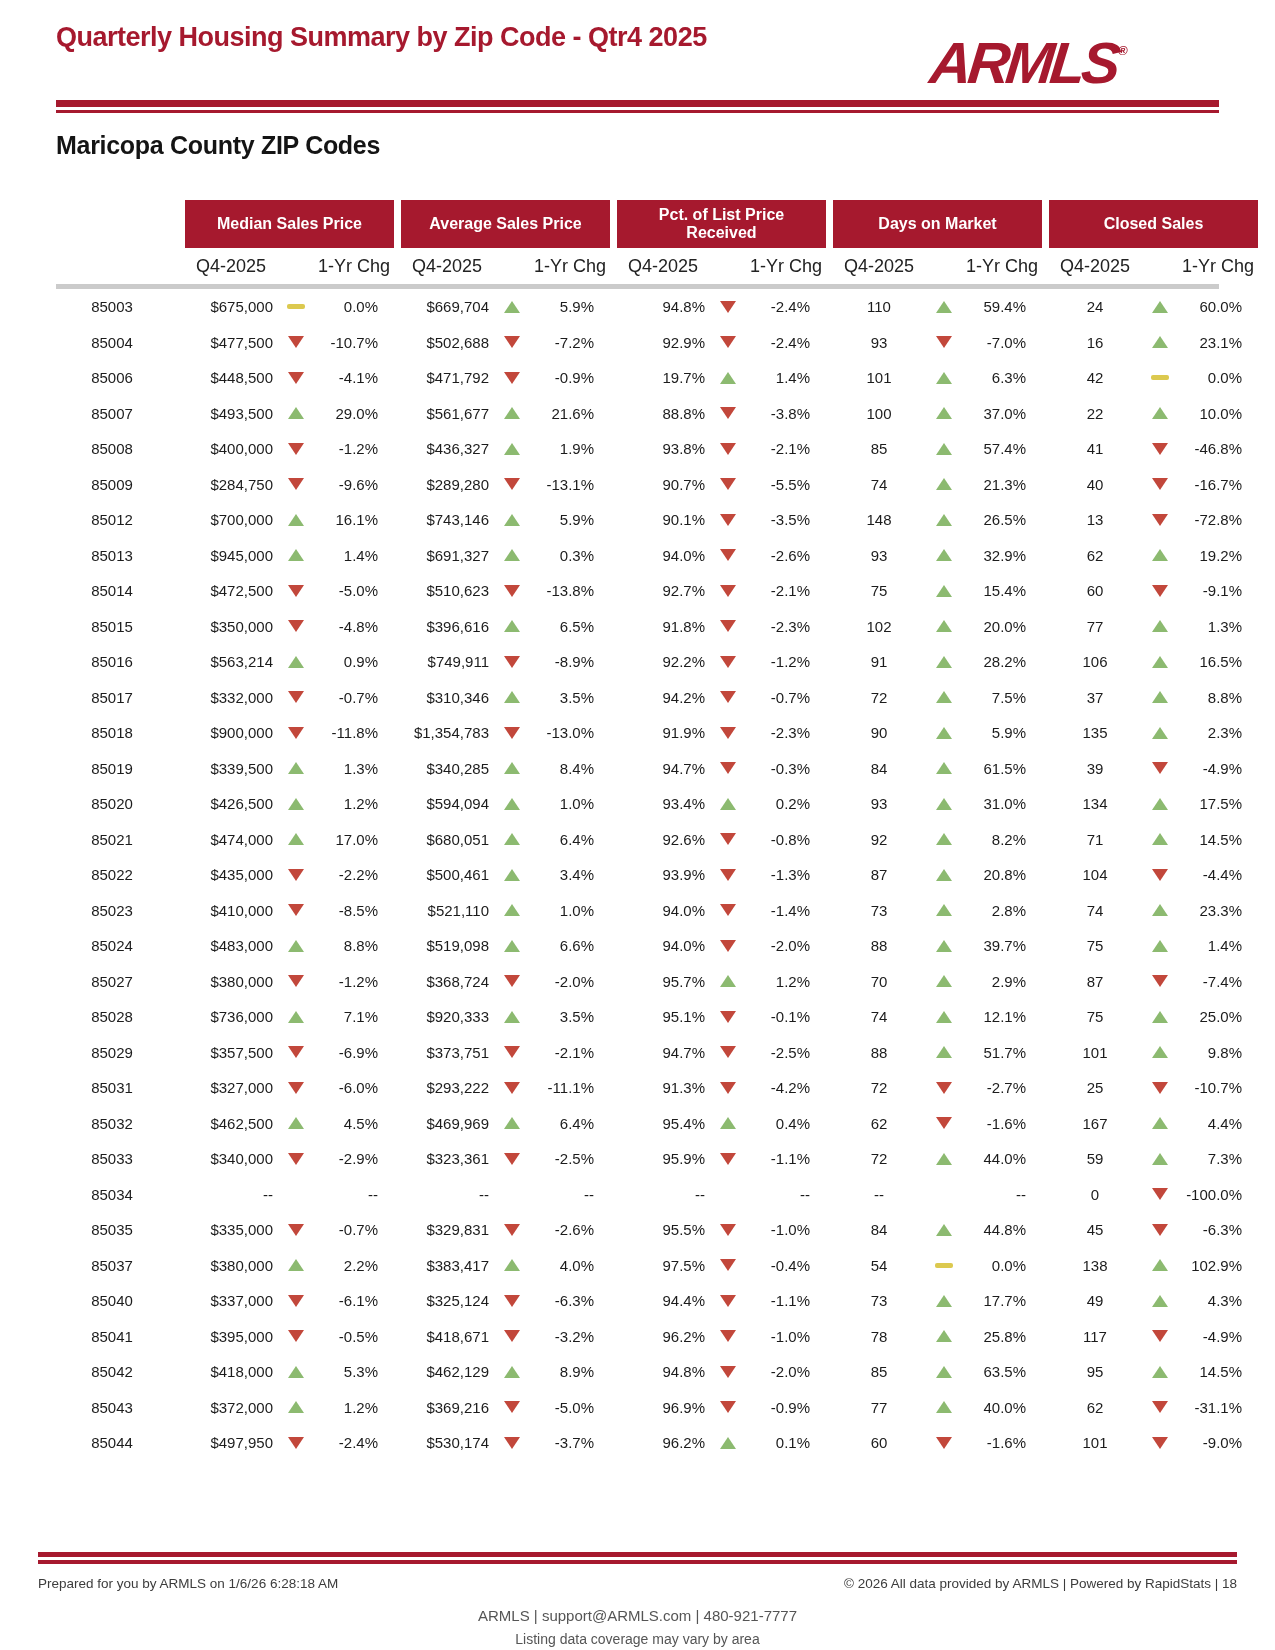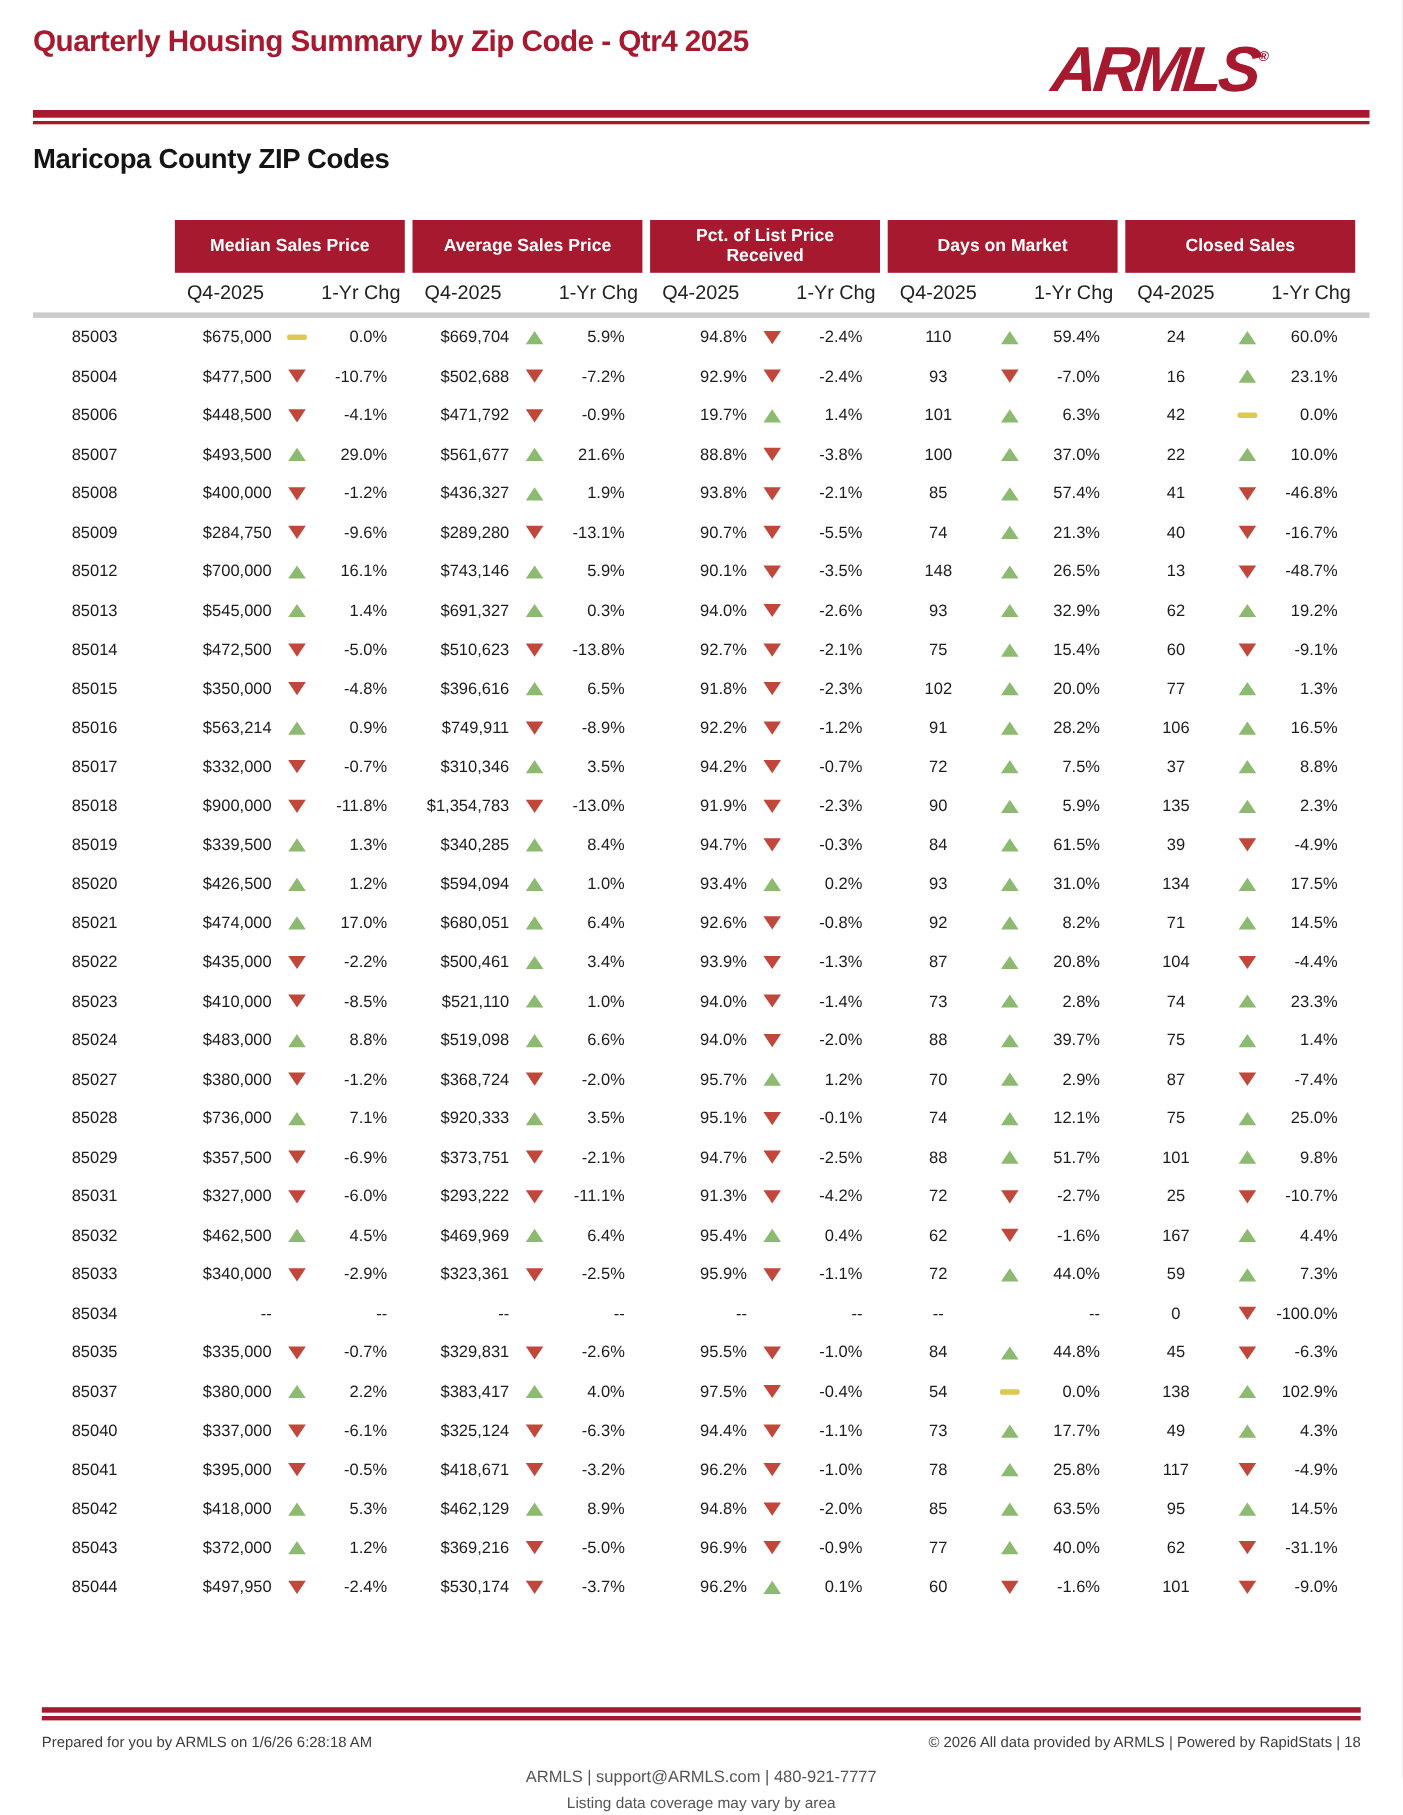--- a/index.html
+++ b/index.html
@@ -6,21 +6,21 @@
     --accent:#A6192E;
     --up:#8CBA70;
     --down:#C2473B;
     --flat:#DCC94F;
   }
   html,body{margin:0;padding:0;background:#e8e8e8;}
   .page{
     position:relative;width:1275px;height:1650px;background:#ffffff;
     margin:0 auto;font-family:"Liberation Sans", sans-serif;overflow:hidden;
   }
-  .content{padding:0 30px;}
+  .content{padding:0 56px;}
   
   .report-header{display:flex;justify-content:space-between;align-items:flex-start;padding-top:22px;height:70px;}
   .page-title{margin:0;font-size:27px;font-weight:bold;color:var(--accent);letter-spacing:-0.5px;}
   .subtitle{font-size:13px;color:#b9b9b9;margin-top:5px;}
   .subtitle b{color:#9e9e9e;}
   .logo{
     font-size:58px;font-weight:bold;font-style:italic;color:var(--accent);
     letter-spacing:-4px;line-height:58px;transform:skewX(-6deg);margin-right:92px;white-space:nowrap;
   }
   .logo sup{font-size:13px;letter-spacing:0;vertical-align:28px;}
@@ -377,27 +377,27 @@
               <div class="a">
                 <span class="tri-up"></span>
               </div>
               <div class="c">26.5%</div>
             </div>
             <div class="cell center">
               <div class="v">13</div>
               <div class="a">
                 <span class="tri-down"></span>
               </div>
-              <div class="c">-48.7%</div>
+              <div class="c">-72.8%</div>
             </div>
           </div>
           <div class="grid drow">
             <div class="zip">85013</div>
             <div class="cell">
-              <div class="v">$545,000</div>
+              <div class="v">$945,000</div>
               <div class="a">
                 <span class="tri-up"></span>
               </div>
               <div class="c">1.4%</div>
             </div>
             <div class="cell">
               <div class="v">$691,327</div>
               <div class="a">
                 <span class="tri-up"></span>
               </div>

